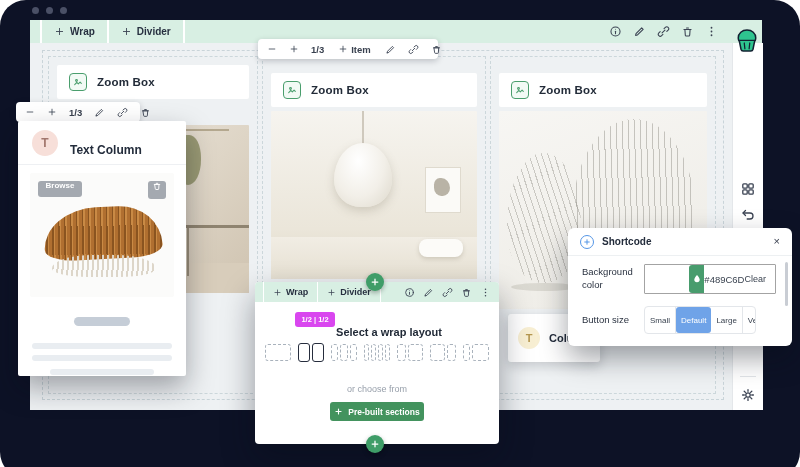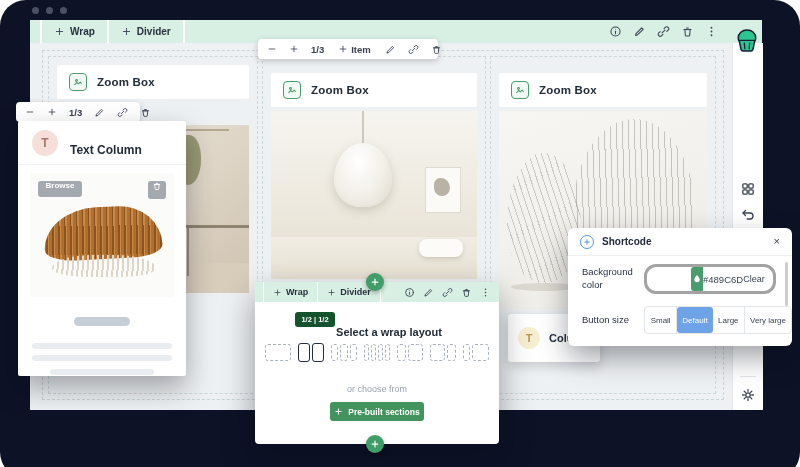--- a/index.html
+++ b/index.html
@@ -103,21 +103,21 @@
           box-shadow:0 14px 32px rgba(8,12,24,.4);z-index:8;}
   .wp-toolbar{left:0;top:0;right:0;height:20px;background:#d8efe3;border-radius:4px 4px 0 0;
               display:flex;align-items:center;}
   .wp-cell{height:20px;padding:0 9px;display:flex;align-items:center;gap:4px;font-size:9px;
            font-weight:700;color:#273040;border-right:1.5px solid #fff;cursor:pointer;}
   .wp-cell:first-child{border-left:1.5px solid #fff;margin-left:8px;}
   .wp-icons{position:absolute;right:8px;top:0;height:20px;display:flex;gap:8px;align-items:center;}
   .pluscircle{width:18px;height:18px;border-radius:50%;background:#3f9d68;display:flex;align-items:center;
               justify-content:center;box-shadow:0 2px 5px rgba(0,0,0,.3);cursor:pointer;z-index:9;}
   .wp-title{left:0;right:0;top:44px;text-align:center;font-size:11px;font-weight:700;color:#222b38;padding-left:24px;}
-  .tooltip{left:40px;top:30px;min-width:32px;height:15px;background:#14532d;border-radius:3px;color:#fff;
+  .tooltip{left:40px;top:30px;min-width:32px;height:15px;background:#d946ef;border-radius:3px;color:#fff;
            font-size:7.5px;font-weight:600;display:flex;align-items:center;justify-content:center;padding:0 4px;}
   .lopts{left:0;right:0;top:62px;display:flex;justify-content:center;gap:7px;}
   .lopt{display:flex;gap:2px;width:26px;height:17px;cursor:pointer;}
   .lopt span{border:1px dashed #a9b2bc;border-radius:3px;box-sizing:border-box;}
   .lopt.sel{height:19px;margin-top:-1px;}
   .lopt.sel span{border:1.5px solid #262d3d;}
   .wp-choose{left:0;right:0;top:102px;text-align:center;font-size:9px;color:#98a0ab;}
   .prebuilt{left:75px;top:120px;width:94px;height:19px;background:#43935e;border-radius:3px;color:#fff;
             font-size:8.5px;font-weight:700;display:flex;align-items:center;justify-content:center;gap:5px;cursor:pointer;}
 
@@ -125,26 +125,26 @@
   .spopup{left:568px;top:228px;width:224px;height:118px;background:#fff;border-radius:6px;
           box-shadow:0 12px 28px rgba(8,12,24,.38);z-index:9;}
   .sp-hdr{left:0;top:0;right:0;height:28px;display:flex;align-items:center;gap:8px;padding:0 12px;
           border-bottom:1px solid #edf0f2;box-sizing:border-box;}
   .sp-plus{width:14px;height:14px;border:1.3px solid #5596e6;border-radius:50%;display:flex;
            align-items:center;justify-content:center;box-sizing:border-box;}
   .sp-title{font-size:10px;font-weight:700;color:#232c3b;flex:1;}
   .sp-close{font-size:11px;color:#3a4150;cursor:pointer;line-height:1;}
   .sp-label{font-size:9.5px;color:#2a3240;line-height:1.35;}
   .sp-scroll{right:4px;top:34px;width:3px;height:44px;background:#c9cdd4;border-radius:2px;cursor:pointer;}
-  .ctrlbox{border:3px solid #a3a3a3;border-radius:12px;box-sizing:border-box;display:flex;align-items:center;padding-left:44px;}
+  .ctrlbox{border:1px solid #a3a3a3;border-radius:1px;box-sizing:border-box;display:flex;align-items:center;padding-left:44px;}
   .colorbox{left:76px;top:36px;width:132px;height:30px;}
   .swatch{width:32px;height:100%;border-radius:3px 0 0 3px;display:flex;align-items:center;justify-content:center;cursor:pointer;}
   .hexval{flex:1;text-align:center;font-size:9.5px;color:#3a4350;cursor:text;}
   .clearbtn{padding-right:9px;font-size:9px;color:#3a4350;cursor:pointer;}
-  .sizebox{left:76px;top:78px;width:148px;height:28px;overflow:hidden;border:1px solid #e3e6ea;border-radius:4px;
+  .sizebox{left:76px;top:78px;width:112px;height:28px;overflow:hidden;border:1px solid #e3e6ea;border-radius:4px;
            box-sizing:border-box;display:flex;}
   .size-cell{display:flex;align-items:center;justify-content:center;font-size:8px;color:#3a4350;
              padding:0 5px;flex:1;border-right:1px solid #e3e6ea;cursor:pointer;white-space:nowrap;}
   .size-cell:last-child{border-right:none;}
   .size-cell.sel{background:#6fa3e8;color:#fff;border-radius:3px;border-right:none;}
 
   
   .mini-card{left:508px;top:314px;width:92px;height:48px;background:#fff;border-radius:3px;
              box-shadow:0 4px 12px rgba(10,15,30,.18);z-index:5;display:flex;align-items:center;
              gap:9px;padding-left:10px;box-sizing:border-box;cursor:pointer;}

